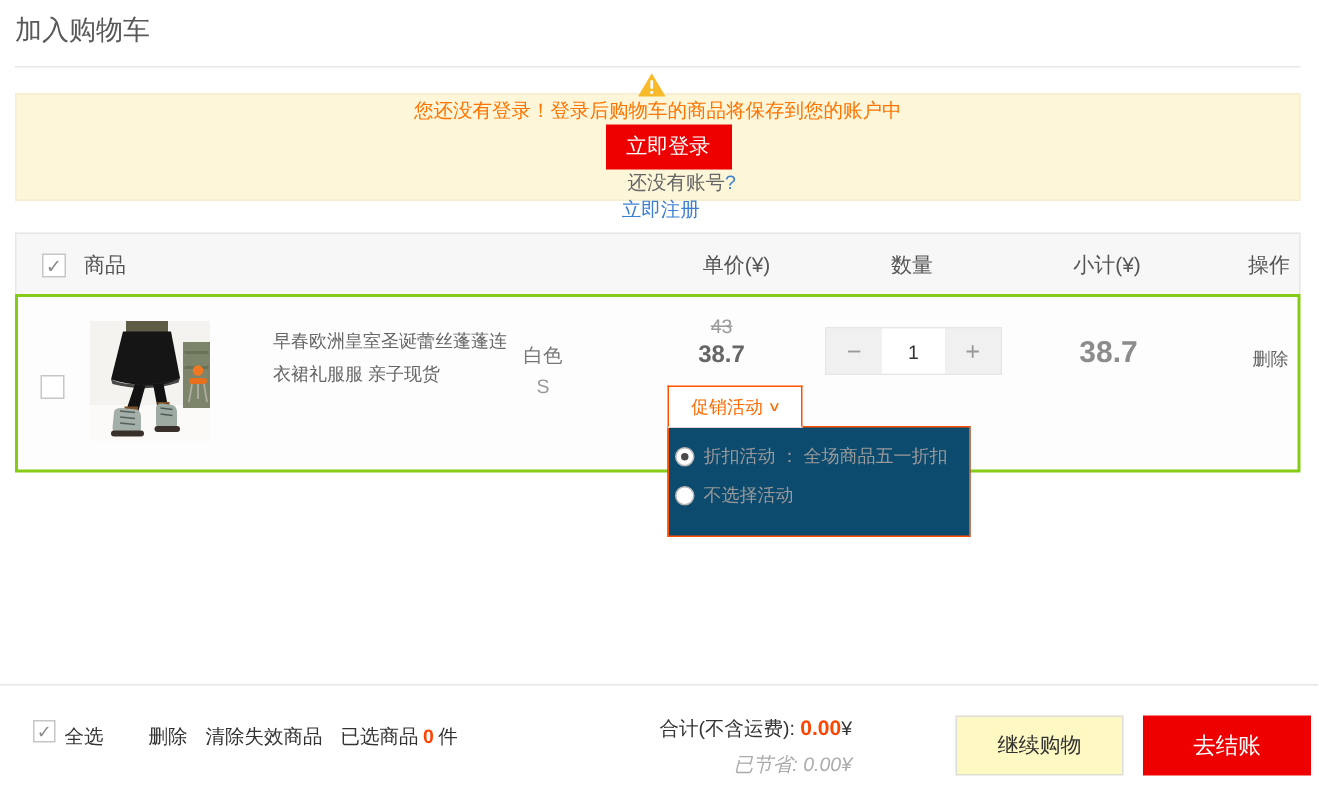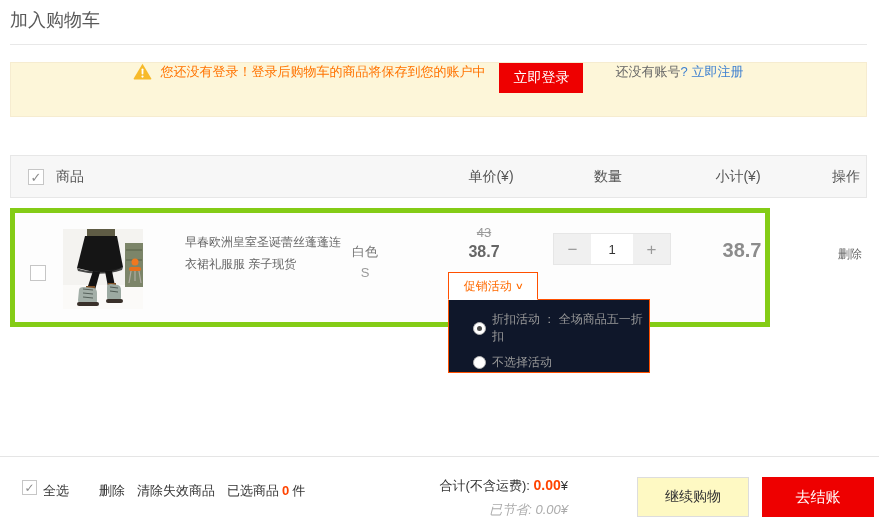--- a/index.html
+++ b/index.html
@@ -4,21 +4,21 @@
 <style>
   * { margin:0; padding:0; box-sizing:border-box; }
   html,body { background:#fff; }
   body { font-family:"Liberation Sans","DejaVu Sans",sans-serif; }
   .page { position:relative; width:879px; height:524px; background:#fff; overflow:hidden; }
 
   .page-title { position:absolute; left:10px; top:8px; font-size:18px; color:#595959; font-weight:400; }
   .top-divider { position:absolute; left:10px; top:44px; width:857px; height:0; border-top:1px solid #e8e8e8; }
 
   
-  .banner { position:absolute; left:10px; top:62px; width:857px; height:55px; background:#fdf6d9; border:1px solid #f6ecd0; display:flex; align-items:flex-start; justify-content:center; }
+  .banner { position:absolute; left:10px; top:62px; width:857px; height:72px; background:#fdf6d9; border:1px solid #f6ecd0; display:flex; align-items:center; justify-content:center;flex-direction:column; }
   .banner-warning-icon { width:19px; height:17px; position:relative; margin-right:8px; flex:none; }
   .banner-text { color:#ff7300; font-size:13px; }
   .login-btn { margin-left:14px; background:#ee0000; color:#fff; font-size:14px; border:none; padding:6px 14px; cursor:pointer; font-family:inherit; }
   .no-account { margin-left:32px; color:#666; font-size:13px; }
   .q-mark { color:#3c7fd0; font-size:13px; }
   .register-link { margin-left:4px; color:#3c7fd0; font-size:13px; text-decoration:none; cursor:pointer; }
 
   
   .thead { position:absolute; left:10px; top:155px; width:857px; height:43px; background:#f7f7f7; border:1px solid #e7e7e7; font-size:14px; color:#555; }
   .thead .col { position:absolute; top:0; height:100%; display:flex; align-items:center; justify-content:center; }
@@ -27,21 +27,21 @@
   .col-qty     { left:547px; width:100px; }
   .col-sub     { left:677px; width:100px; }
   .col-act     { left:785px; width:100px; }
 
   
   .checkbox { width:16px; height:16px; background:#fff; border:1px solid #c6c6c6; display:flex; align-items:center; justify-content:center; font-size:13px; color:#8a8a8a; line-height:1; cursor:pointer; }
   .checkbox.small { width:15px; height:15px; font-size:12px; }
   .thead-check { position:absolute; left:17px; top:13px; }
 
   
-  .row { position:absolute; left:10px; top:208px; width:760px; height:119px; background:#fdfdfd; border:5px solid #84cc16; }
+  .row { position:absolute; left:10px; top:196px; width:857px; height:119px; background:#fdfdfd; border:2px solid #84cc16; }
   .row-check { position:absolute; left:15px; top:52px; }
   .prod-img { position:absolute; left:48px; top:16px; width:80px; height:80px; background:#f6f5f2; overflow:hidden; }
   .prod-title { position:absolute; left:170px; top:18px; width:166px; font-size:12px; color:#666; line-height:22px; cursor:pointer; }
   .sku { position:absolute; left:300px; width:100px; text-align:center; font-size:13px; }
   .sku-color { top:30px; color:#777; }
   .sku-size { top:52px; color:#9a9a9a; }
   .price-col { position:absolute; left:419px; width:100px; text-align:center; }
   .price-old { top:12px; font-size:13px; color:#9a9a9a; text-decoration:line-through; }
   .price-now { top:30px; font-size:16px; color:#666; font-weight:bold; }
 
@@ -49,21 +49,21 @@
   .stepper { position:absolute; left:538px; top:20px; width:118px; height:32px; display:flex; background:#f0f0f0; border:1px solid #e6e6e6; }
   .step-btn { width:38px; border:none; background:#f0f0f0; color:#999; font-size:17px; cursor:pointer; font-family:inherit; line-height:1; }
   .qty-input { width:42px; border:none; background:#fff; text-align:center; font-size:13px; color:#333; font-family:inherit; outline:none; }
 
   .subtotal { position:absolute; left:672px; top:26px; width:110px; text-align:center; font-size:20px; font-weight:bold; color:#8c8c8c; }
   .delete-link { position:absolute; left:785px; top:33px; width:100px; text-align:center; font-size:12px; color:#666; cursor:pointer; }
 
   
   .promo-trigger { position:absolute; left:433px; top:59px; width:90px; height:28px; background:#fff; border:1px solid #ff5000; border-bottom-color:#fff; z-index:3; display:flex; align-items:center; justify-content:center; gap:4px; color:#ff6a00; font-size:12px; cursor:pointer; }
   .promo-caret { font-size:9px; color:#ff6a00; transform:scaleX(1.4); }
-  .promo-panel { position:absolute; left:433px; top:86px; width:202px; height:74px; background:#0f172a; border:1px solid #ff5000; z-index:2; padding:11px 0 0 24px; }
+  .promo-panel { position:absolute; left:433px; top:86px; width:202px; height:74px; background:#0c4a6e; border:1px solid #ff5000; z-index:2; padding:11px 0 0 4px; }
   .promo-option { display:flex; align-items:center; gap:6px; font-size:12px; color:#999; margin-bottom:9px; cursor:pointer; }
   .radio { width:13px; height:13px; border:1px solid #b5b5b5; border-radius:50%; position:relative; flex:none; background:#fff; }
   .radio.selected::after { content:""; position:absolute; left:3px; top:3px; width:5px; height:5px; border-radius:50%; background:#4a4a4a; }
 
   
   .footer-divider { position:absolute; left:0; top:456px; width:879px; height:0; border-top:1px solid #e5e5e5; }
   .fl-check { position:absolute; left:22px; top:480px; }
   .fl-item { position:absolute; top:482px; font-size:13px; color:#333; cursor:pointer; }
   .fl-selectall { left:43px; }
   .fl-delete { left:99px; }

